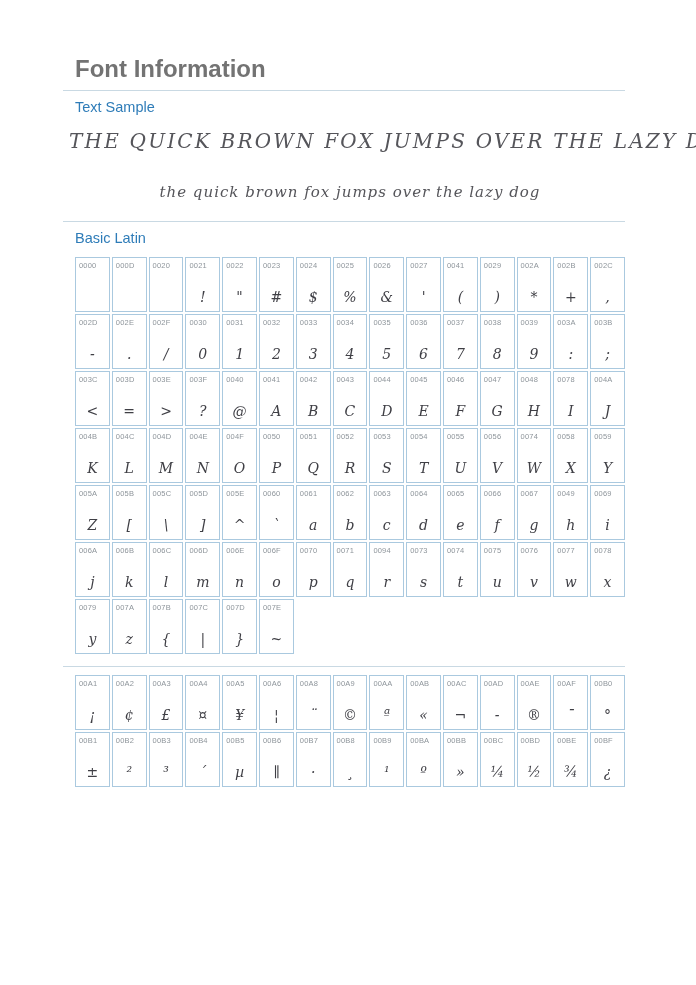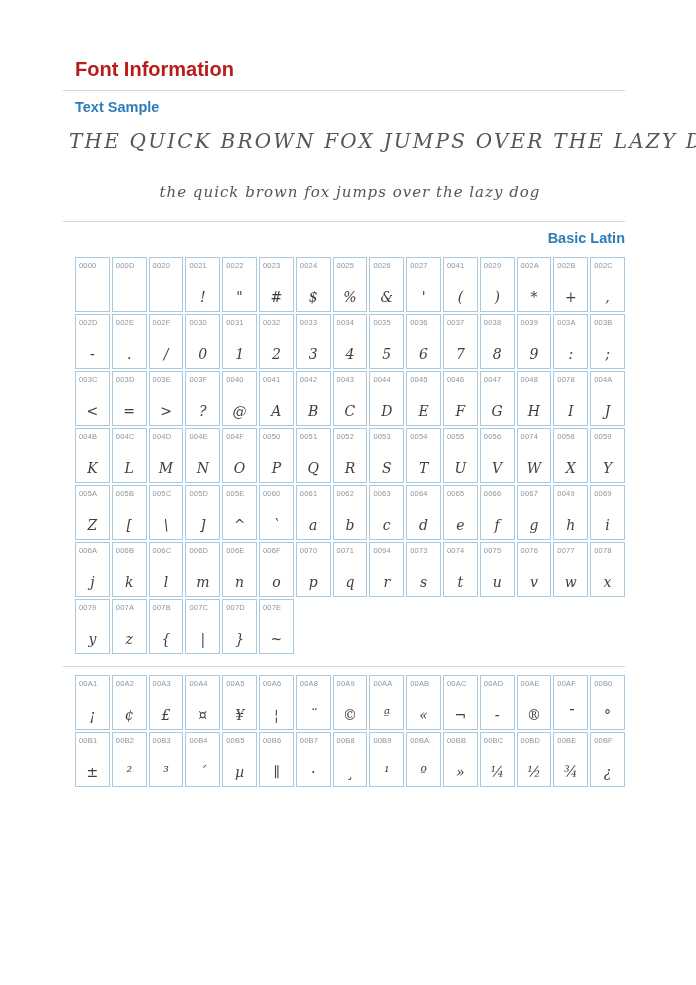--- a/index.html
+++ b/index.html
@@ -2,36 +2,36 @@
 <html><head>
 <meta charset="utf-8">
 <style>
   html,body{margin:0;padding:0;background:#ffffff;}
   .page{
     width:696px;height:985px;background:#ffffff;box-sizing:border-box;
     padding:55px 71px 0 75px;position:relative;overflow:hidden;
     font-family:"Liberation Sans",sans-serif;
   }
   .page-title{
-    font-size:20px;font-weight:bold;color:#b91c1c;
+    font-size:24px;font-weight:bold;color:#737373;
     margin:0 0 7px 0;line-height:28px;
   }
   .font-details{margin:0 0 10px 0;}
   .detail-line{
     font-size:13.5px;font-weight:bold;color:#1c1c1c;line-height:18.5px;
   }
   .divider{
     height:1px;background:#c9d9e3;border:none;
     width:562px;margin:0 0 8px -12px;
   }
   .section-heading{
-    font-size:14.5px;font-weight:bold;color:#2e7cb8;
+    font-size:14.5px;font-weight:normal;color:#2e7cb8;
     margin:0 0 12px 0;line-height:16px;
   }
-  .heading-gap{margin-bottom:11px;text-align:right;}
+  .heading-gap{margin-bottom:11px;}
   .sample-upper{
     font-family:"DejaVu Serif",serif;font-style:italic;
     font-size:20px;letter-spacing:2.2px;color:#55555a;
     white-space:nowrap;margin:0 0 0 -6px;line-height:28px;
   }
   .sample-block{margin-bottom:27px;}
   .sample-lower{
     font-family:"DejaVu Serif",serif;font-style:italic;
     font-size:15px;letter-spacing:1px;color:#55555a;
     text-align:center;line-height:20px;margin-bottom:19px;

